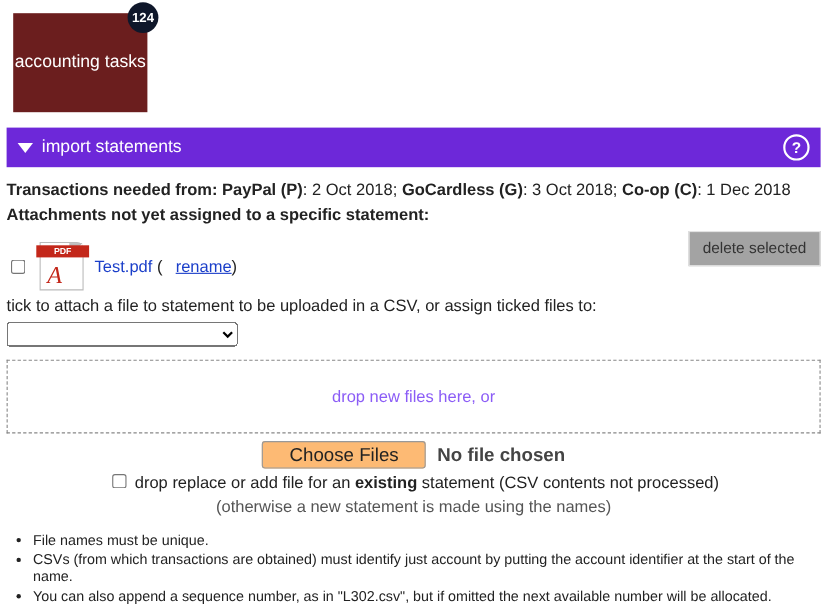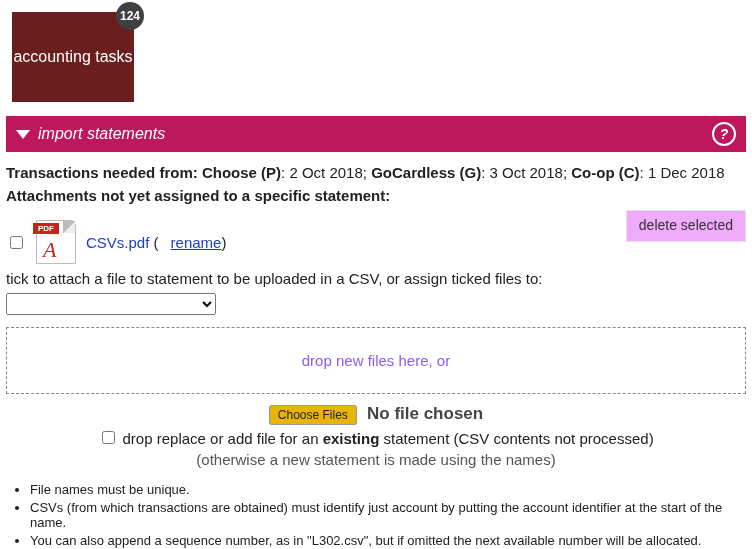--- a/index.html
+++ b/index.html
@@ -1,39 +1,39 @@
 <!DOCTYPE html>
 <html><head>
 <meta charset="utf-8">
 <style>
   html,body{margin:0;padding:0;font-family:"Segoe UI",Arial,sans-serif;font-size:15px;color:#222;background:#fff;}
   body{width:752px;height:549px;overflow:hidden;position:relative;}
   .tile-box{position:relative;width:122px;height:90px;background:#6b1e1e;margin:12px 0 14px 12px;display:flex;align-items:center;justify-content:center;text-align:center;color:#fff;font-size:16px;line-height:1.2;cursor:pointer;}
   .tile-box .lbl{display:block;}
-  .badge{position:absolute;top:-10px;right:-10px;background:#404040;color:#fff;border-radius:50%;width:28px;height:28px;font-size:12px;font-weight:bold;display:flex;align-items:center;justify-content:center;}
-  .bar{background:#be185d;color:#fff;padding:6px 10px;display:flex;align-items:center;margin:0 6px 0 6px;font-style:italic;}
+  .badge{position:absolute;top:-10px;right:-10px;background:#0f172a;color:#fff;border-radius:50%;width:28px;height:28px;font-size:12px;font-weight:bold;display:flex;align-items:center;justify-content:center;}
+  .bar{background:#6d28d9;color:#fff;padding:6px 10px;display:flex;align-items:center;margin:0 6px 0 6px;}
   .bar .tri{width:0;height:0;border-left:7px solid transparent;border-right:7px solid transparent;border-top:9px solid #fff;margin-right:8px;}
   .bar .title{font-size:16px;}
   .bar .help{margin-left:auto;width:20px;height:20px;border:2px solid #fff;border-radius:50%;font-weight:bold;font-size:14px;display:flex;align-items:center;justify-content:center;cursor:pointer;}
   .content{padding:6px 6px 0 6px;}
   .line{margin:6px 0;} .b{font-weight:bold;}
   .attach-row{display:flex;align-items:flex-start;}
   .attach-left{display:flex;align-items:center;gap:10px;padding-top:10px;}
   .pdf-icon{width:38px;height:42px;background:#fff;border:1px solid #bbb;border-radius:0 6px 0 0;position:relative;}
   .pdf-icon::before{content:"";position:absolute;top:0;right:0;width:12px;height:12px;background:linear-gradient(135deg,#bbb 50%,#eee 50%);}
-  .pdf-icon .pdf-tag{position:absolute;top:2px;left:-4px;background:#c3271a;color:#fff;font-size:8px;font-weight:bold;padding:1px 5px;}
+  .pdf-icon .pdf-tag{position:absolute;top:2px;left:-4px;background:#c3271a;color:#fff;font-size:8px;font-weight:bold;padding:1px 16px;}
   .pdf-icon .glyph{position:absolute;bottom:4px;left:6px;color:#c3271a;font-style:italic;font-family:serif;font-size:22px;line-height:18px;}
   a.link{color:#1a3ec9;text-decoration:none;}
   .rename{color:#1a3ec9;padding-left:12px;}
-  .del-btn{margin-left:auto;background:#f0abfc;border:1px solid #e3e3e3;padding:6px 12px;text-align:center;font-size:14px;color:#333;cursor:pointer;line-height:1.25;}
+  .del-btn{margin-left:auto;background:#a3a3a3;border:1px solid #e3e3e3;padding:6px 12px;text-align:center;font-size:14px;color:#333;cursor:pointer;line-height:1.25;}
   .assign-row{display:flex;align-items:flex-end;gap:6px;margin:6px 0 12px 0;flex-wrap:wrap;}
   select.assign{min-width:210px;height:22px;}
   .dropzone{border:1.5px dashed #888;margin:4px 6px;padding:24px 0;text-align:center;color:#8b5cf6;font-size:15px;}
   .choose-row{text-align:center;margin:10px 0 4px 0;}
-  .choose-btn{font-family:Arial;font-size:12px;background:#eab308;border:1px solid #999;border-radius:3px;padding:2px 8px;cursor:pointer;}
+  .choose-btn{font-family:Arial;font-size:17px;background:#fdba74;border:1px solid #999;border-radius:3px;padding:2px 24px;cursor:pointer;}
   .nofile{font-size:17px;color:#444;margin-left:6px;font-weight:bold;}
   .opt-row{text-align:center;margin:4px 0;}
   .sub{color:#555;}
   ul.notes{margin:14px 0 0 30px;padding:0;}
   ul.notes li{margin:3px 0;font-size:13px;}
 </style>
 </head>
 <body>
 
 <div class="tile-box">
@@ -44,41 +44,41 @@
 <div class="bar">
   <span class="tri"></span>
   <span class="title">import statements</span>
   <span class="help">?</span>
 </div>
 
 <div class="content">
 
   <div class="line">
     <span class="b">Transactions needed from:</span>
-    <span class="b">Choose (P)</span>:
+    <span class="b">PayPal (P)</span>:
     <span>2 Oct 2018</span>;
     <span class="b">GoCardless (G)</span>:
     <span>3 Oct 2018</span>;
     <span class="b">Co-op (C)</span>:
     <span>1 Dec 2018</span>
   </div>
 
   <div class="line b">
     <span>Attachments not yet assigned to a specific statement</span>:
   </div>
 
   <div class="attach-row">
     <div class="attach-left">
       <input type="checkbox" style="">
       <div class="pdf-icon">
         <span class="pdf-tag">PDF</span>
         <span class="glyph">A</span>
       </div>
       <span>
-        <a href="#" class="link">CSVs.pdf</a>
+        <a href="#" class="link">Test.pdf</a>
         (<a href="#" class="rename">rename</a>)
       </span>
     </div>
     <div class="del-btn">
       <div>delete selected</div>
     </div>
   </div>
 
   <div class="assign-row">
     <span>tick to attach a file to statement to be uploaded in a CSV, or assign ticked files to:</span>

